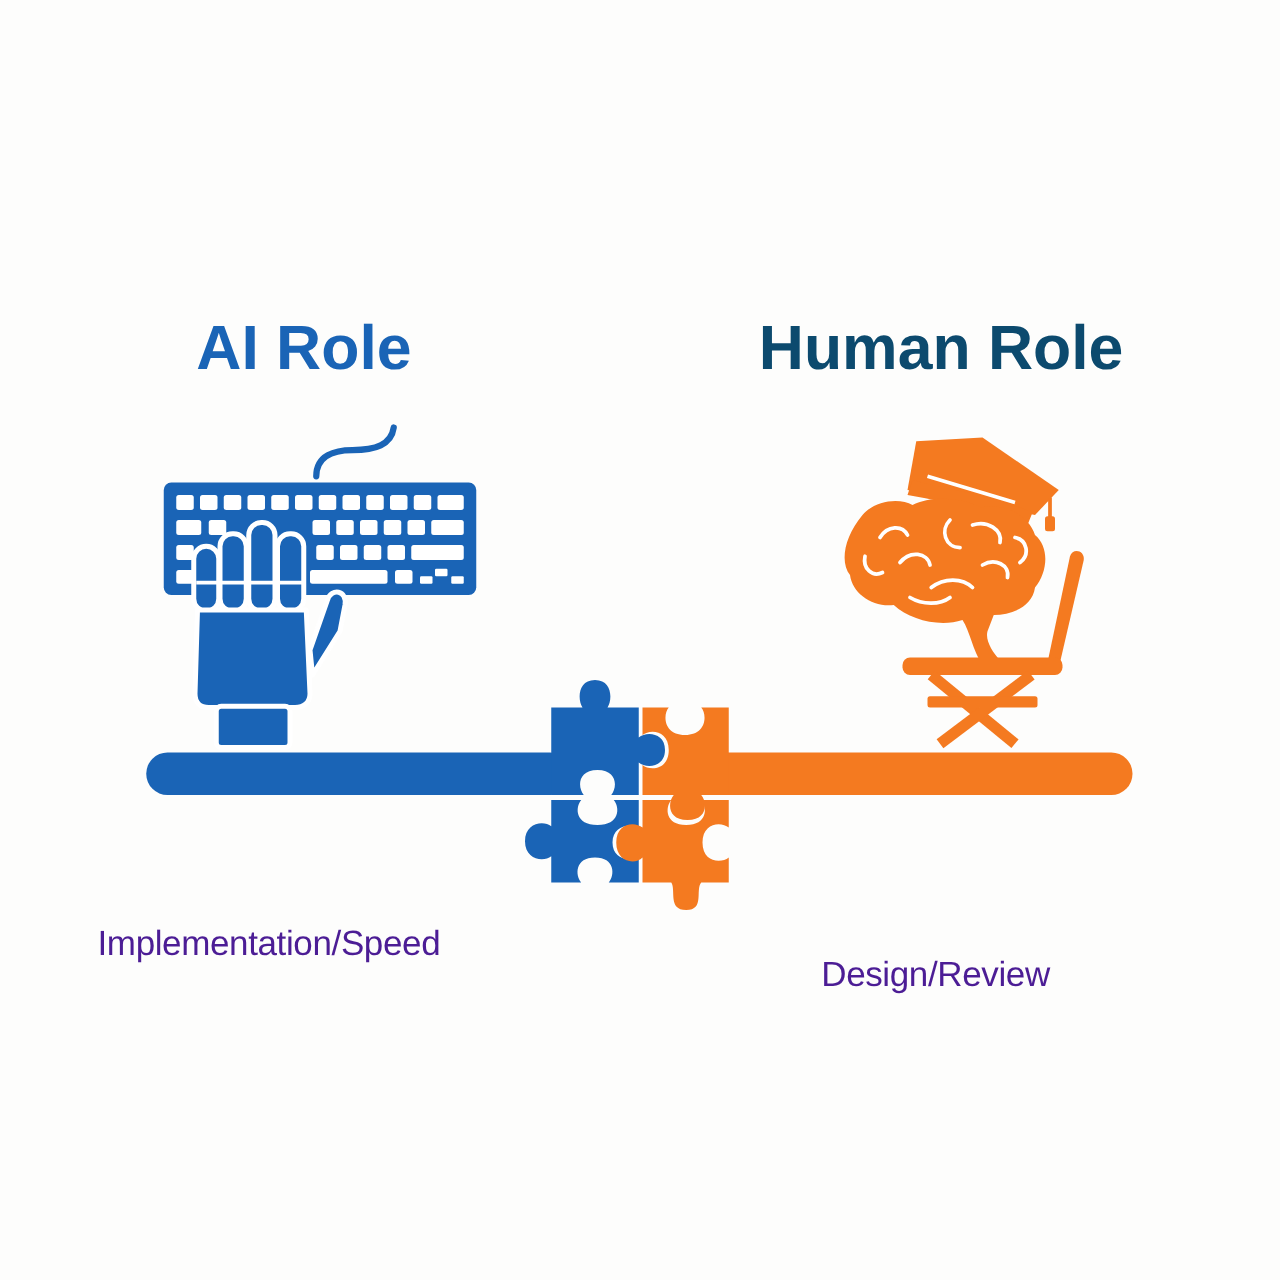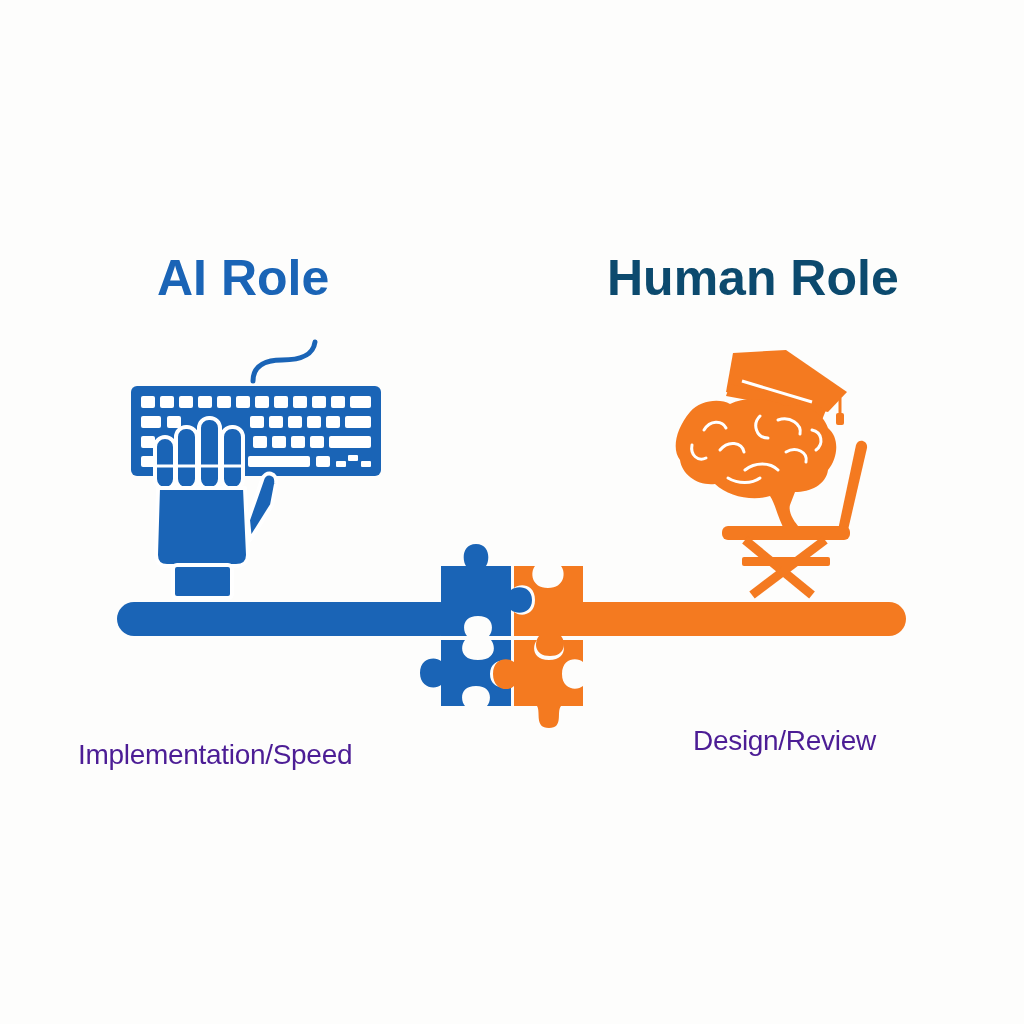--- a/index.html
+++ b/index.html
@@ -23,21 +23,21 @@
     .title-human { left: 607px; top: 253px; color: #0c4a6e; }
     .caption {
       position: absolute;
       font-family: "Liberation Sans", sans-serif;
       font-size: 28px;
       line-height: 1;
       color: #4c1d95;
       white-space: nowrap;
     }
     .caption-ai { left: 78px; top: 741px; letter-spacing: -0.3px; }
-    .caption-human { left: 657px; top: 727px; letter-spacing: -0.3px; margin-left: 36px; }
+    .caption-human { left: 657px; top: 766px; letter-spacing: -0.3px; }
     svg.scene { position: absolute; left: 0; top: 0; }
   </style>
 </head>
 <body>
 
 <div class="title title-ai">AI Role</div>
 <div class="title title-human">Human Role</div>
 
 <svg class="scene" width="1024" height="1024" viewBox="0 0 1024 1024" xmlns="http://www.w3.org/2000/svg">
 

